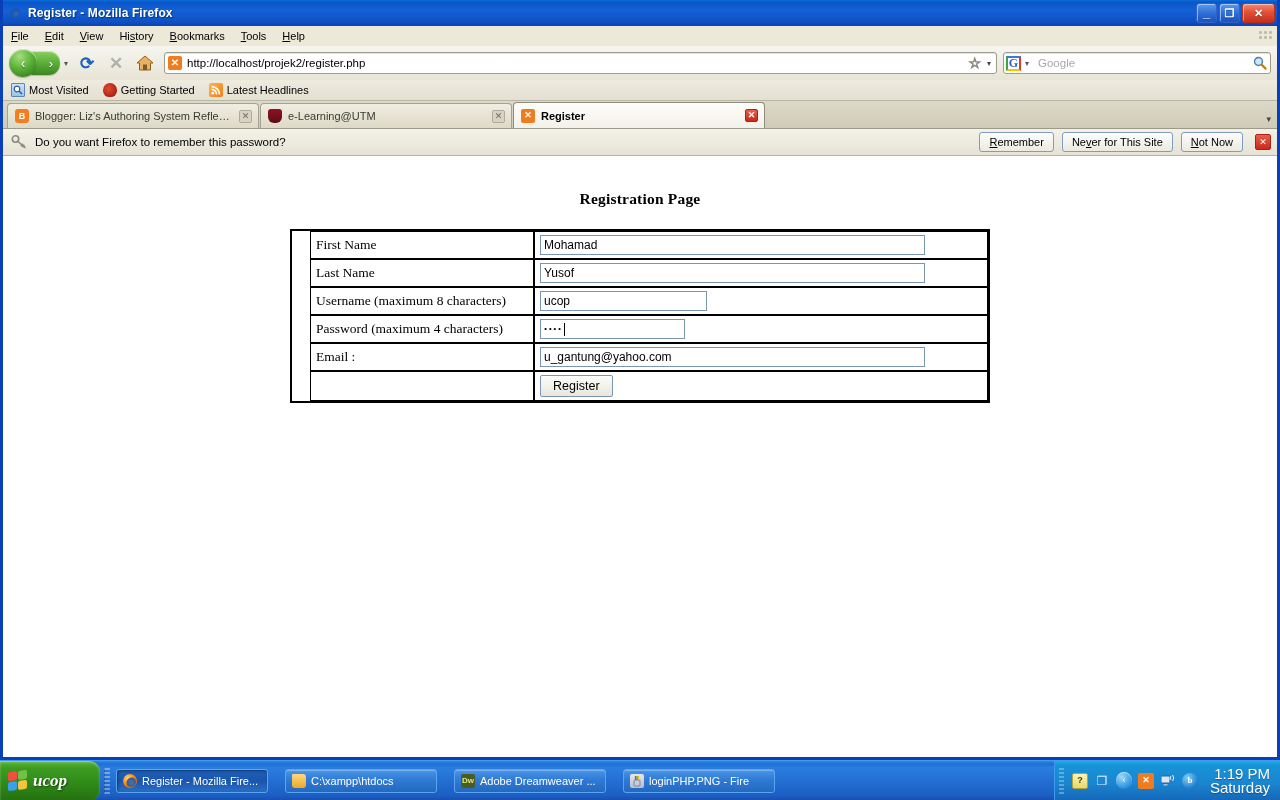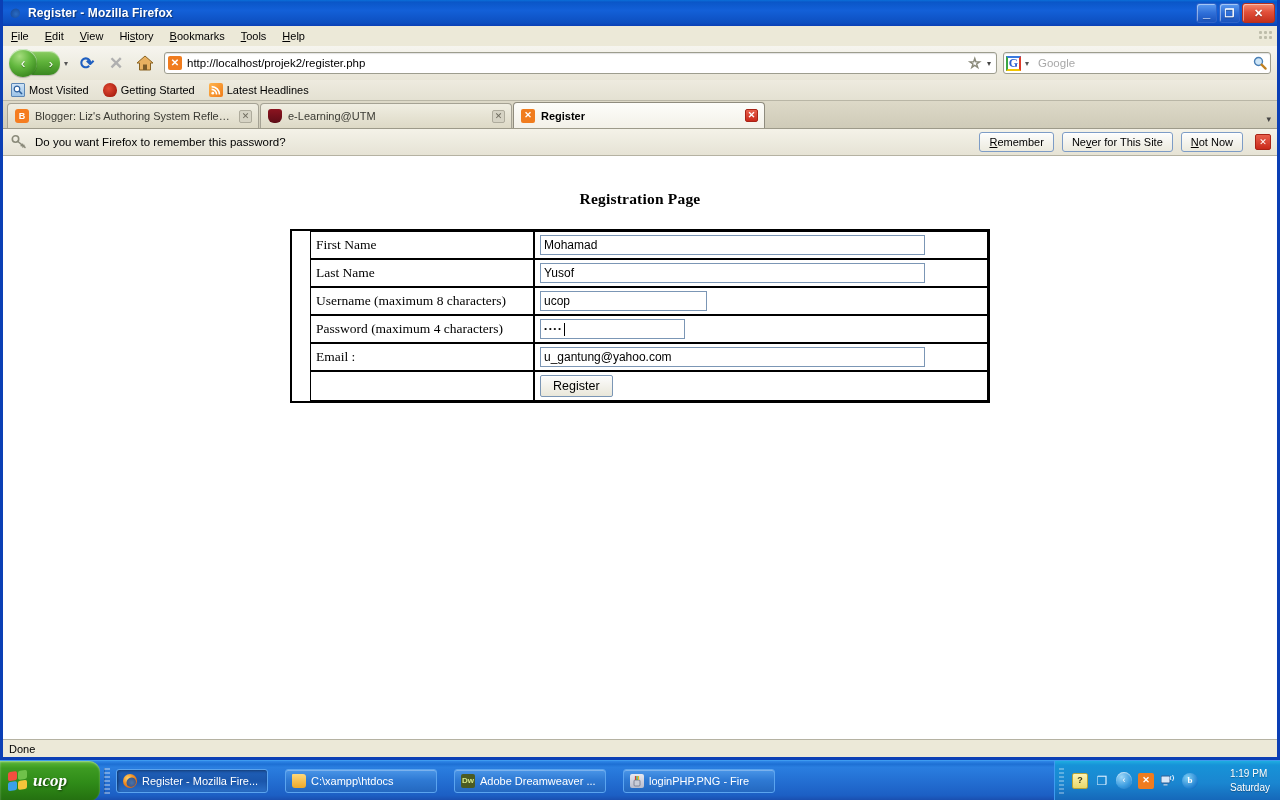--- a/index.html
+++ b/index.html
@@ -461,26 +461,25 @@
   .ti-chev { width: 17px; height: 17px; border-radius: 50%;
              background: radial-gradient(circle at 35% 30%, #9fd8f8 0%, #3a9ce0 60%, #1f6fb8 100%);
              color: #fff; font-size: 9px; box-shadow: inset 0 1px 1px rgba(255,255,255,.6); }
   .ti-xampp { background: #f07c1e; color: #fff; font-weight: bold; }
   .ti-monitor { color: #e4f2ff; font-size: 12px; }
   .ti-globe { border-radius: 50%;
               background: radial-gradient(circle at 35% 30%, #7fd0f5 0%, #1f7fd0 70%, #0d4f96 100%);
               color: #fff; font-weight: bold; font-size: 9px;
               font-family: "Liberation Serif", serif; }
   .clock {
-    display: flex; flex-direction: column; align-items: flex-start;
-    color: #fff; font-size: 10px; line-height: 14px;
+    display: flex; flex-direction: column; align-items: flex-end;
+    color: #fff; font-size: 15px; line-height: 14px;
     padding-left: 6px; padding-right: 4px;
     text-shadow: 0 1px 1px rgba(0,0,0,.3);
     cursor: default;
-    margin-left: 20px;
   }
 </style>
 </head>
 <body>
 
 <div class="window">
 
   <div class="titlebar">
     <span class="tb-icon"><span class="ff-logo"></span></span>
     <span class="tb-title">Register - Mozilla Firefox</span>
@@ -650,23 +649,20 @@
       <tr>
         <td class="cell-label">&nbsp;</td>
         <td class="cell-field">
           <button class="register-btn">Register</button>
         </td>
       </tr>
     </tbody>
       </table>
   </div>
 
-  <div class="statusbar">
-    <span>Done</span>
-  </div>
 </div>
 
 <div class="taskbar">
   <div class="startbtn">
     <span class="start-flag">
         <i></i>
         <i></i>
         <i></i>
         <i></i>
       </span>

